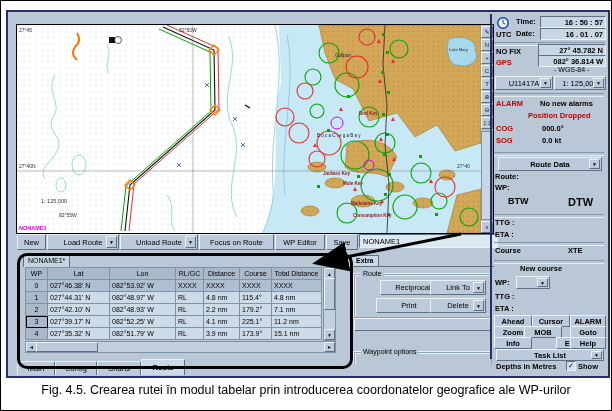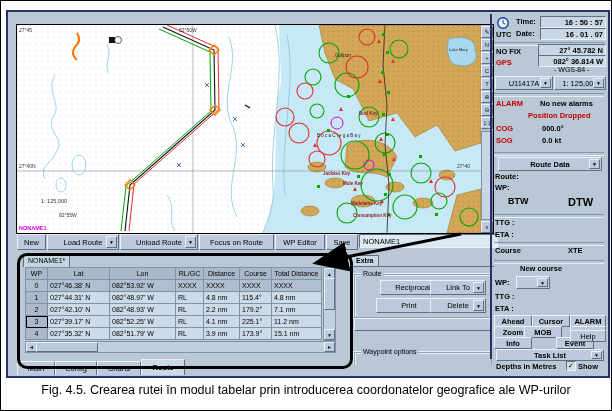--- a/index.html
+++ b/index.html
@@ -420,21 +420,21 @@
       <div class="lbl" style="left:3px;top:290px;">ETA :</div>
 
       <div class="btn" style="left:2px;top:301px;width:36px;height:10px;font-weight:bold;">Ahead</div>
       <div class="btn" style="left:40px;top:301px;width:36px;height:10px;font-weight:bold;">Cursor</div>
       <div class="btn" style="left:78px;top:301px;width:34px;height:10px;font-weight:bold;">ALARM</div>
       <div class="btn" style="left:2px;top:312px;width:36px;height:10px;font-weight:bold;">Zoom</div>
       <div class="btn" style="left:32px;top:312px;width:36px;height:10px;font-weight:bold;">MOB</div>
       <div class="btn" style="left:78px;top:312px;width:34px;height:10px;font-weight:bold;">Goto</div>
       <div class="btn" style="left:2px;top:323px;width:36px;height:10px;font-weight:bold;">Info</div>
       <div class="btn" style="left:40px;top:323px;width:36px;height:10px;font-weight:bold;margin-left:24px;">Event</div>
-      <div class="btn" style="left:78px;top:316px;width:34px;height:10px;font-weight:normal;text-align:right;">Help</div>
+      <div class="btn" style="left:78px;top:323px;width:34px;height:10px;font-weight:bold;text-align:right;">Help</div>
 
       <div class="btn combo" style="left:4px;top:335px;width:106px;height:10px;font-weight:bold;">
         <span>Task List</span>
         <span class="arr">▼</span>
       </div>
       <div class="lbl" style="left:4px;top:348px;">Depths in Metres</div>
       <div class="sunken" style="position:absolute;left:74px;top:347px;width:8px;height:8px;font-size:7px;line-height:8px;text-align:center;">✓</div>
       <div class="lbl" style="left:86px;top:348px;">Show</div>
     </div>
 

